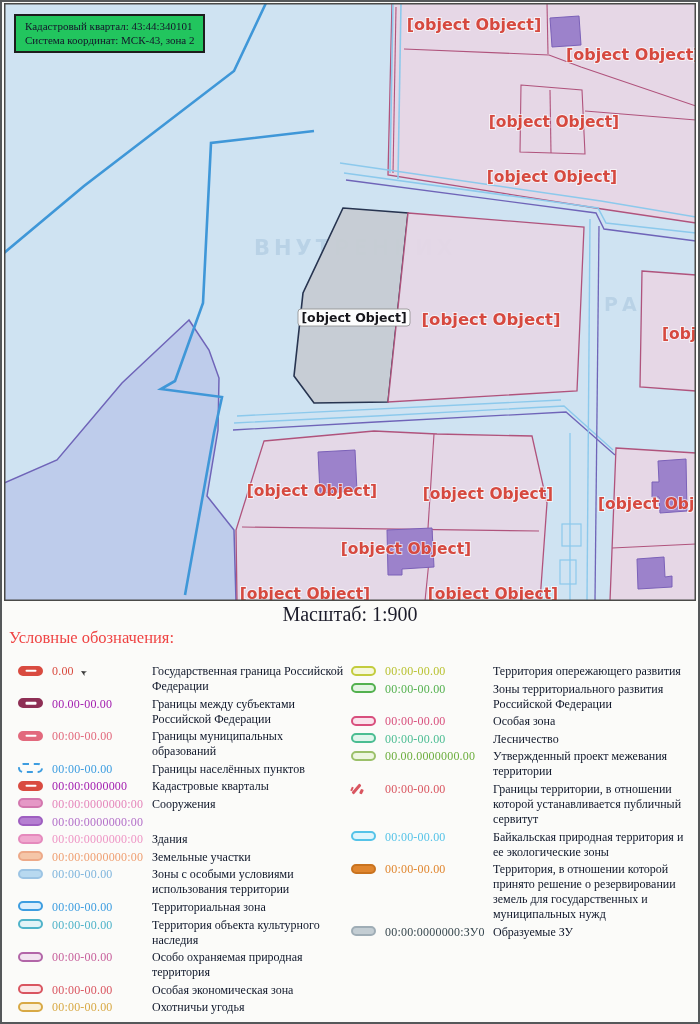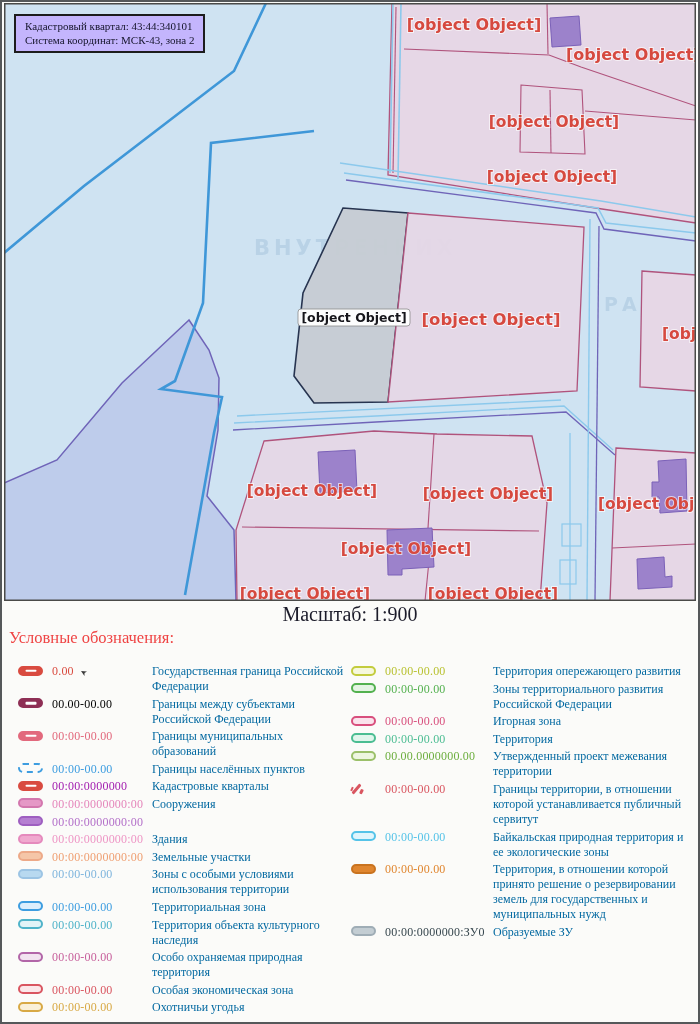--- a/index.html
+++ b/index.html
@@ -1,35 +1,35 @@
 <!DOCTYPE html>
 <html><head>
 <meta charset="utf-8">
 <style>
   html,body{margin:0;padding:0;background:#e8e8e6;}
   .page{position:relative;width:700px;height:1024px;background:#fbfbf9;overflow:hidden;
         font-family:"Liberation Serif",serif;box-sizing:border-box;border:2px solid #55585a;}
   .map-wrap{position:absolute;left:2px;top:1px;width:692px;height:598px;}
   .map-wrap svg{display:block;}
-  .info-box{position:absolute;left:10px;top:11px;background:#c4b5fd;border:2px solid #1d1d1d;
+  .info-box{position:absolute;left:10px;top:11px;background:#22c55e;border:2px solid #1d1d1d;
             padding:3px 9px 4px 9px;font-size:11px;line-height:14px;color:#14142a;}
   .scale-line{position:absolute;left:0;top:601px;width:100%;text-align:center;
               font-size:20px;color:#1c1c2a;}
   .legend-title{position:absolute;left:7px;top:626px;font-size:16.5px;color:#ef4444;}
   .lcol{position:absolute;top:662px;}
   .lcol-left{left:16px;width:332px;}
   .lcol-right{left:349px;width:344px;}
   .lrow{display:flex;align-items:flex-start;margin-bottom:2.6px;}
   .sym{flex:0 0 34px;padding-top:1.5px;}
   .pill{width:25px;height:10px;border-radius:6px;box-sizing:border-box;position:relative;}
   .pill .dash{position:absolute;left:50%;top:50%;width:11px;height:2.5px;background:#fff;
               transform:translate(-50%,-50%);border-radius:1px;}
   .code{flex:0 0 100px;font-size:12px;line-height:15px;letter-spacing:.2px;white-space:nowrap;}
   .lcol-right .code{flex:0 0 108px;}
-  .desc{flex:1;font-size:12px;line-height:15px;color:#0369a1;}
+  .desc{flex:1;font-size:12px;line-height:15px;color:#0f172a;}
   .slashsym{display:flex;align-items:center;gap:2px;height:12px;}
   .slash-tick{width:2px;height:4px;background:#d95560;transform:rotate(25deg);}
   .slash-main{width:3px;height:12px;background:#d95560;transform:rotate(40deg);border-radius:1px;}
   .slash-comma{width:2.5px;height:5px;background:#d95560;transform:rotate(25deg);border-radius:1px;margin-top:5px;}
   .cursor-ico{display:inline-block;margin-left:6px;font-size:8px;color:#3a3a3a;
               transform:rotate(-150deg);font-family:"DejaVu Sans",sans-serif;}
   .maplabel{font-family:"DejaVu Sans",sans-serif;font-weight:bold;fill:#d6493f;
             paint-order:stroke;stroke:rgba(255,255,255,.65);stroke-width:2px;}
   .wm{font-family:"DejaVu Sans",sans-serif;font-weight:bold;opacity:.16;letter-spacing:4px;}
 </style>
@@ -151,21 +151,21 @@
         </div>
         <span class="code" style="color: rgb(217, 75, 64);">0.00<span class="cursor-ico">➤</span></span>
         <span class="desc">Государственная граница Российской Федерации</span>
       </div>
       <div class="lrow">
         <div class="sym">
           <div class="pill" style="border: 2px solid rgb(142, 47, 85); background: rgb(142, 47, 85);">
             <span class="dash"></span>
           </div>
         </div>
-        <span class="code" style="color: #000000;">00.00-00.00</span>
+        <span class="code" style="color: #a21caf;">00.00-00.00</span>
         <span class="desc">Границы между субъектами Российской Федерации</span>
       </div>
       <div class="lrow">
         <div class="sym">
           <div class="pill" style="border: 2px solid rgb(226, 105, 125); background: rgb(226, 105, 125);">
             <span class="dash"></span>
           </div>
         </div>
         <span class="code" style="color: rgb(226, 105, 125);">00:00-00.00</span>
         <span class="desc">Границы муниципальных образований</span>
@@ -269,28 +269,28 @@
           <div class="pill" style="border: 2px solid rgb(83, 177, 79); background: rgb(228, 244, 227);"></div>
         </div>
         <span class="code" style="color: rgb(83, 177, 79);">00:00-00.00</span>
         <span class="desc">Зоны территориального развития Российской Федерации</span>
       </div>
       <div class="lrow">
         <div class="sym">
           <div class="pill" style="border: 2px solid rgb(216, 79, 125); background: rgb(250, 227, 236);"></div>
         </div>
         <span class="code" style="color: rgb(216, 79, 125);">00:00-00.00</span>
-        <span class="desc">Игорная зона</span>
+        <span class="desc">Особая зона</span>
       </div>
       <div class="lrow">
         <div class="sym">
           <div class="pill" style="border: 2px solid rgb(75, 189, 146); background: rgb(224, 245, 236);"></div>
         </div>
         <span class="code" style="color: rgb(75, 189, 146);">00:00-00.00</span>
-        <span class="desc">Территория</span>
+        <span class="desc">Лесничество</span>
       </div>
       <div class="lrow">
         <div class="sym">
           <div class="pill" style="border: 2px solid rgb(155, 192, 106); background: rgb(238, 246, 224);"></div>
         </div>
         <span class="code" style="color: rgb(108, 174, 62);">00.00.0000000.00</span>
         <span class="desc">Утвержденный проект межевания территории</span>
       </div>
       <div class="lrow">
         <div class="sym">

